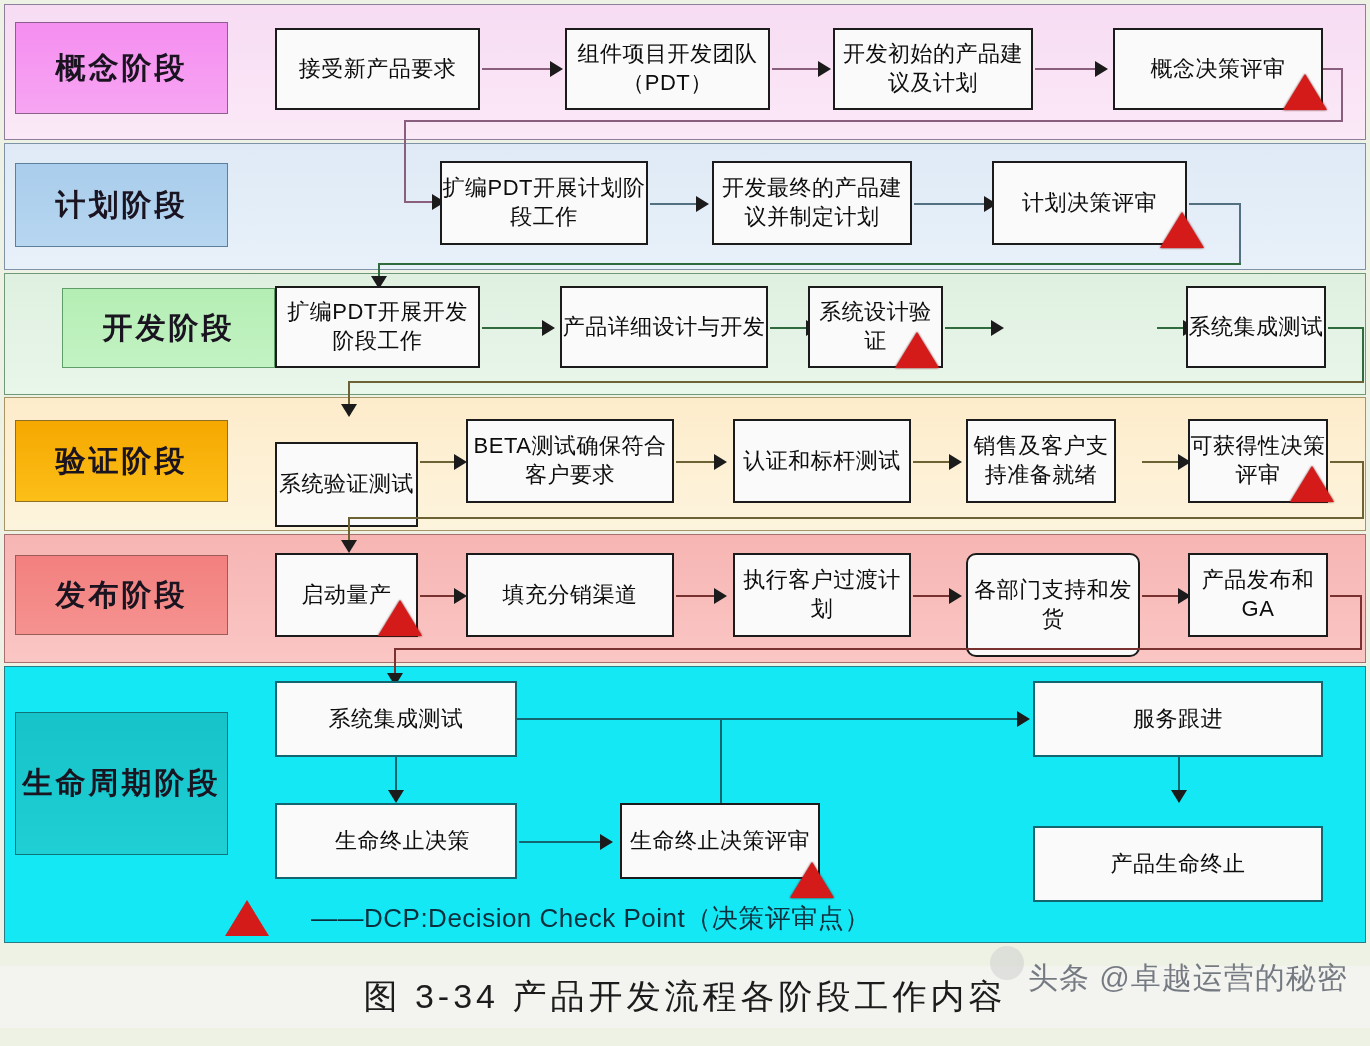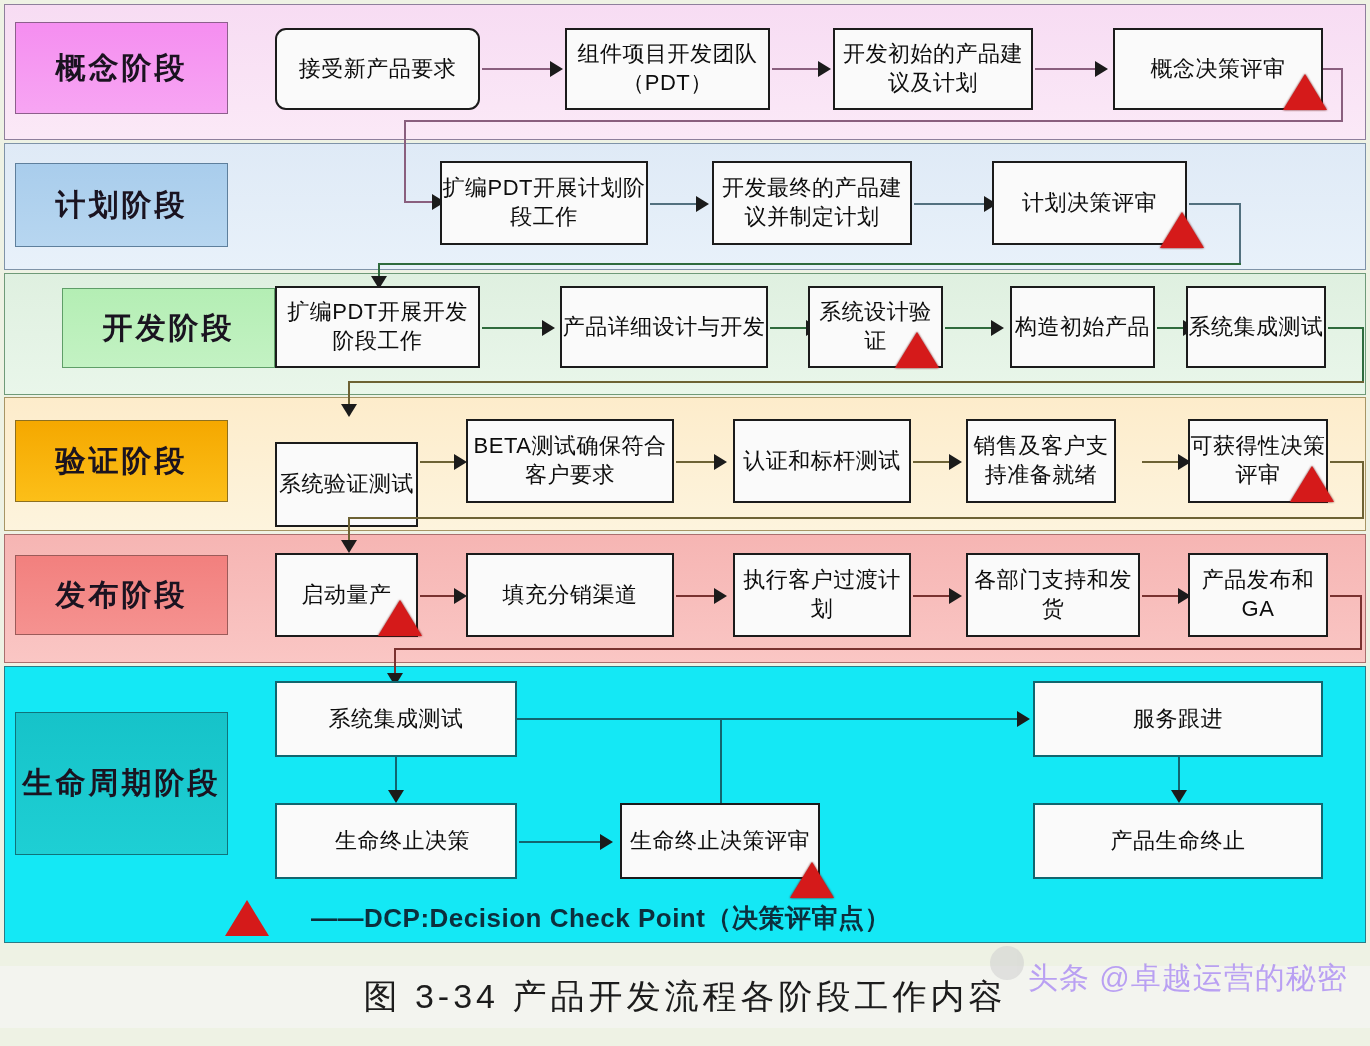--- a/index.html
+++ b/index.html
@@ -71,21 +71,21 @@
                border-right:22px solid transparent;border-bottom:36px solid #d51a1a;}
   .legend .txt{font-size:26px;color:#0c2f3d;letter-spacing:.5px;white-space:nowrap;}
 
   
   .capwrap{position:absolute;left:0;top:966px;width:1370px;height:62px;
            background:#f3f4ef;display:flex;align-items:center;justify-content:center;}
   .caption{font-size:34px;color:#1c1c1c;letter-spacing:4px;white-space:nowrap;}
 
   
   .wm{position:absolute;left:990px;top:958px;display:flex;align-items:center;
-      opacity:.55;color:#8b5cf6;font-size:30px;white-space:nowrap;letter-spacing:1px;}
+      opacity:.55;color:#0f172a;font-size:30px;white-space:nowrap;letter-spacing:1px;}
   .wm .bird{display:inline-block;width:34px;height:34px;border-radius:50%;
             background:#cfcfcf;margin-right:4px;position:relative;top:-16px;}
 </style>
 </head>
 <body>
 
 <div id="root">
 
   <div class="band concept"></div>
   <div class="band plan"></div>
@@ -94,21 +94,21 @@
   <div class="band release"></div>
   <div class="band lifecycle"></div>
 
   <div class="stage concept">概念阶段</div>
   <div class="stage plan">计划阶段</div>
   <div class="stage develop">开发阶段</div>
   <div class="stage verify">验证阶段</div>
   <div class="stage lifecycle">生命周期阶段</div>
   <div class="stage release">发布阶段</div>
 
-  <div class="node" style="left:275px;top:28px;width:205px;height:82px;border-radius:11px;">接受新产品要求</div>
+  <div class="node" style="left:275px;top:28px;width:205px;height:82px;">接受新产品要求</div>
   <div class="conn h pink" style="left:482px;top:68px;width:70px;"></div>
   <div class="arrow right" style="left:550px;top:61px;"></div>
 
   <div class="node" style="left:565px;top:28px;width:205px;height:82px;">组件项目开发团队（PDT）</div>
   <div class="conn h pink" style="left:772px;top:68px;width:48px;"></div>
   <div class="arrow right" style="left:818px;top:61px;"></div>
 
   <div class="node" style="left:833px;top:28px;width:200px;height:82px;">开发初始的产品建议及计划</div>
   <div class="conn h pink" style="left:1035px;top:68px;width:62px;"></div>
   <div class="arrow right" style="left:1095px;top:61px;"></div>
@@ -146,21 +146,20 @@
 
   <div class="node" style="left:560px;top:286px;width:208px;height:82px;">产品详细设计与开发</div>
   <div class="conn h green" style="left:770px;top:327px;width:38px;"></div>
   <div class="arrow right" style="left:806px;top:320px;"></div>
 
   <div class="node" style="left:808px;top:286px;width:135px;height:82px;">系统设计验证</div>
   <div class="dcp" style="left:895px;top:332px;"></div>
   <div class="conn h green" style="left:945px;top:327px;width:48px;"></div>
   <div class="arrow right" style="left:991px;top:320px;"></div>
 
-  <div class="node" style="left:1010px;top:286px;width:145px;height:82px;">构造初始产品</div>
   <div class="conn h green" style="left:1157px;top:327px;width:28px;"></div>
   <div class="arrow right" style="left:1183px;top:320px;"></div>
 
   <div class="node" style="left:1186px;top:286px;width:140px;height:82px;">系统集成测试</div>
 
   <div class="conn h green" style="left:1328px;top:327px;width:36px;"></div>
   <div class="conn v green" style="left:1362px;top:327px;height:56px;"></div>
   <div class="conn h olive" style="left:348px;top:381px;width:1016px;"></div>
   <div class="conn v olive" style="left:348px;top:381px;height:26px;"></div>
   <div class="arrow down" style="left:341px;top:404px;"></div>
@@ -196,21 +195,21 @@
   <div class="arrow right" style="left:454px;top:588px;"></div>
 
   <div class="node" style="left:466px;top:553px;width:208px;height:84px;">填充分销渠道</div>
   <div class="conn h red" style="left:676px;top:595px;width:40px;"></div>
   <div class="arrow right" style="left:714px;top:588px;"></div>
 
   <div class="node" style="left:733px;top:553px;width:178px;height:84px;">执行客户过渡计划</div>
   <div class="conn h red" style="left:913px;top:595px;width:38px;"></div>
   <div class="arrow right" style="left:949px;top:588px;"></div>
 
-  <div class="node" style="left:966px;top:553px;width:174px;height:84px;">各部门支持和发货</div>
+  <div class="node" style="left:966px;top:553px;width:174px;height:104px;border-radius:10px;">各部门支持和发货</div>
   <div class="conn h red" style="left:1142px;top:595px;width:38px;"></div>
   <div class="arrow right" style="left:1178px;top:588px;"></div>
 
   <div class="node" style="left:1188px;top:553px;width:140px;height:84px;">产品发布和GA</div>
 
   <div class="conn h red" style="left:1330px;top:595px;width:32px;"></div>
   <div class="conn v red" style="left:1360px;top:595px;height:55px;"></div>
   <div class="conn h red" style="left:394px;top:648px;width:968px;"></div>
   <div class="conn v red" style="left:394px;top:648px;height:28px;"></div>
   <div class="arrow down" style="left:387px;top:673px;"></div>
@@ -229,23 +228,23 @@
   <div class="conn h teal" style="left:519px;top:841px;width:83px;"></div>
   <div class="arrow right" style="left:600px;top:834px;"></div>
 
   <div class="node" style="left:620px;top:803px;width:200px;height:76px;">生命终止决策评审</div>
   <div class="dcp" style="left:790px;top:862px;"></div>
 
   <div class="node teal" style="left:1033px;top:681px;width:290px;height:76px;">服务跟进</div>
   <div class="conn v teal" style="left:1178px;top:757px;height:37px;"></div>
   <div class="arrow down" style="left:1171px;top:790px;"></div>
 
-  <div class="node teal" style="left:1033px;top:803px;width:290px;height:76px;">产品生命终止</div>
-
-  <div class="legend" style="left:225px;top:900px;font-weight:bold;">
+  <div class="node teal" style="left:1033px;top:826px;width:290px;height:76px;">产品生命终止</div>
+
+  <div class="legend" style="left:225px;top:900px;">
     <span class="tri"></span>
     <span class="txt" style="margin-left:42px;">——DCP:Decision Check Point（决策评审点）</span>
   </div>
 
   <div class="capwrap">
     <div class="caption">图 3-34 产品开发流程各阶段工作内容</div>
   </div>
 
   <div class="wm">
     <span class="bird"></span>

